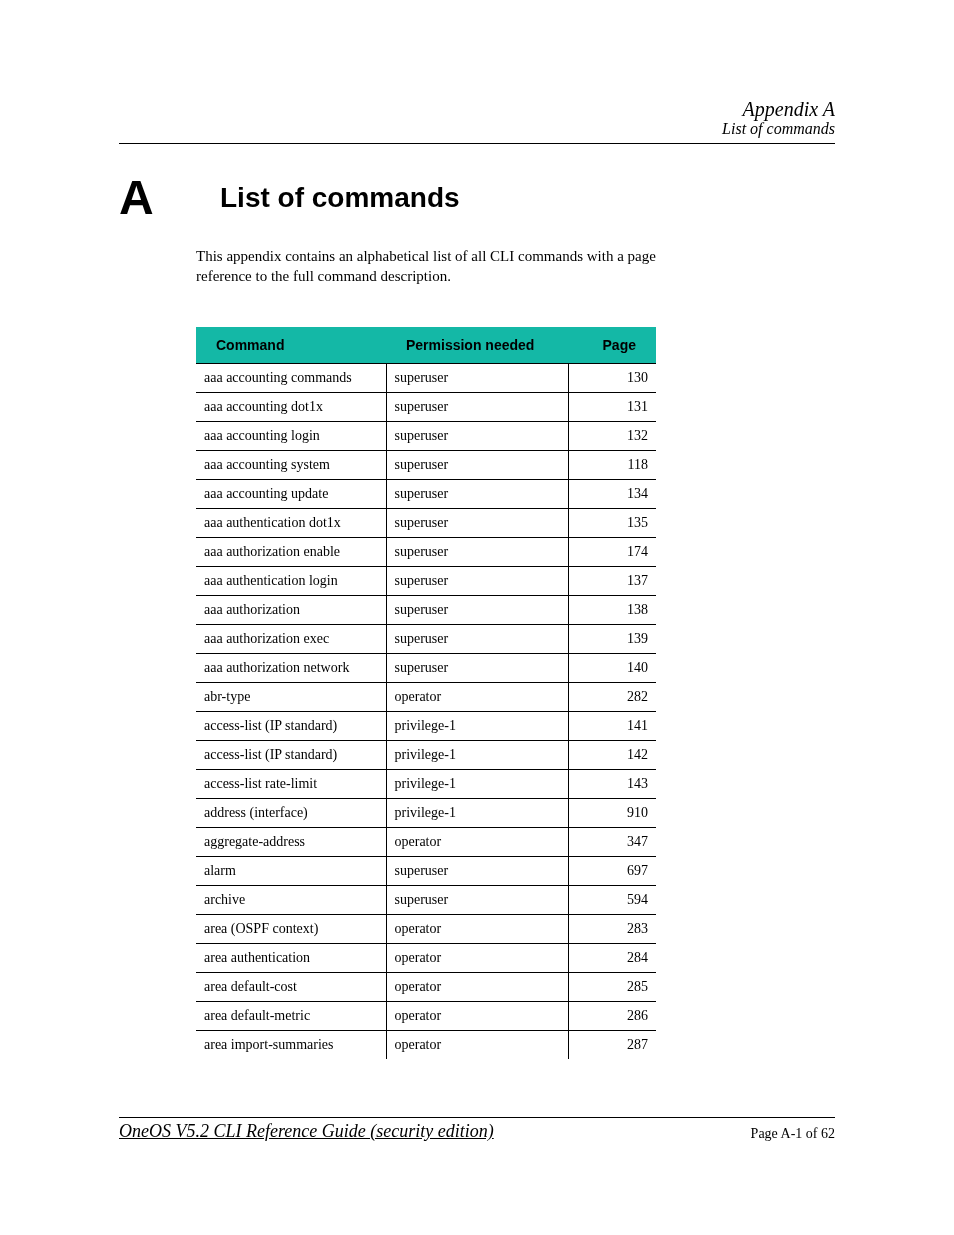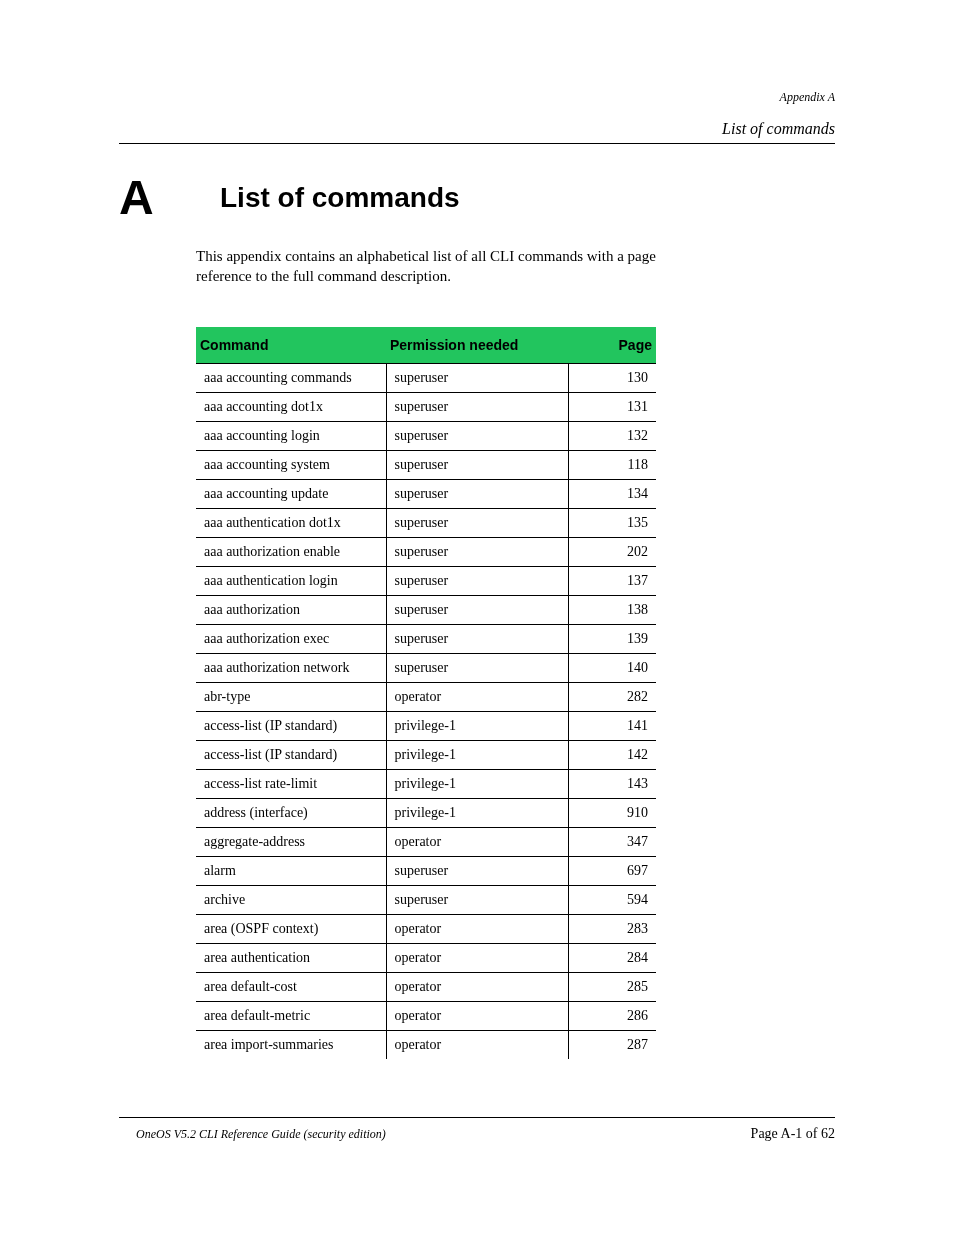--- a/index.html
+++ b/index.html
@@ -1,36 +1,36 @@
 <!DOCTYPE html>
 <html><head>
 <meta charset="utf-8">
 <style>
   * { box-sizing: border-box; margin: 0; padding: 0; }
   html, body { width: 954px; height: 1235px; background: #fff; font-family: Georgia, 'Times New Roman', serif; color: #000; }
   .page { position: relative; width: 954px; height: 1235px; }
-  .header-chapter { position: absolute; top: 90px; right: 119px; font-size: 12px; font-style: italic; }
+  .header-chapter { position: absolute; top: 98px; right: 119px; font-size: 20px; font-style: italic; }
   .header-title { position: absolute; top: 120px; right: 119px; font-size: 16px; font-style: italic; }
   .header-rule { position: absolute; top: 143px; left: 119px; width: 716px; border-top: 1px solid #000; }
   .appendix-letter { position: absolute; top: 170px; left: 119px; font-size: 48px; font-family: Arial, Helvetica, sans-serif; font-weight: 700; }
   .appendix-title { position: absolute; top: 182px; left: 220px; font-size: 28px; font-family: Arial, Helvetica, sans-serif; font-weight: 700; }
   .intro { position: absolute; top: 247px; left: 196px; width: 460px; font-size: 15px; line-height: 1.32; }
   .table-wrap { position: absolute; top: 327px; left: 196px; width: 460px; }
   table { border-collapse: collapse; width: 100%; table-layout: fixed; }
   col.c1 { width: 190px; }
   col.c2 { width: 182px; }
   col.c3 { width: 88px; }
-  thead th { background: #22c55e; font-family: Arial, Helvetica, sans-serif; font-weight: 700; font-size: 14px; text-align: left; padding: 10px 4px; border-bottom: 1px solid #000; }
+  thead th { background: #14b8a6; font-family: Arial, Helvetica, sans-serif; font-weight: 700; font-size: 14px; text-align: left; padding: 10px 20px; border-bottom: 1px solid #000; }
   thead th.right { text-align: right; }
   tbody td { font-size: 14px; padding: 6px 8px; border-bottom: 1px solid #000; border-right: 1px solid #000; }
   tbody td:last-child { border-right: none; text-align: right; }
   tbody td.mid { border-right: 1px solid #000; margin-top: 24px; }
   tbody tr:last-child td { border-bottom: none; }
   .footer-rule { position: absolute; bottom: 117px; left: 119px; width: 716px; border-top: 1px solid #000; }
-  .footer-left { position: absolute; bottom: 93px; left: 136px; font-size: 12px; font-style: italic; }
+  .footer-left { position: absolute; bottom: 93px; left: 119px; font-size: 18px; font-style: italic; text-decoration: underline; }
   .footer-right { position: absolute; bottom: 93px; right: 119px; font-size: 14px; }
 </style>
 </head>
 <body>
 
 <div class="page">
   <div class="header-chapter">Appendix A</div>
   <div class="header-title">List of commands</div>
   <div class="header-rule"></div>
 
@@ -80,21 +80,21 @@
             <td>134</td>
           </tr>
           <tr>
             <td>aaa authentication dot1x</td>
             <td class="mid">superuser</td>
             <td>135</td>
           </tr>
           <tr>
             <td>aaa authorization enable</td>
             <td class="mid">superuser</td>
-            <td>202</td>
+            <td>174</td>
           </tr>
           <tr>
             <td>aaa authentication login</td>
             <td class="mid">superuser</td>
             <td>137</td>
           </tr>
           <tr>
             <td>aaa authorization</td>
             <td class="mid">superuser</td>
             <td>138</td>

